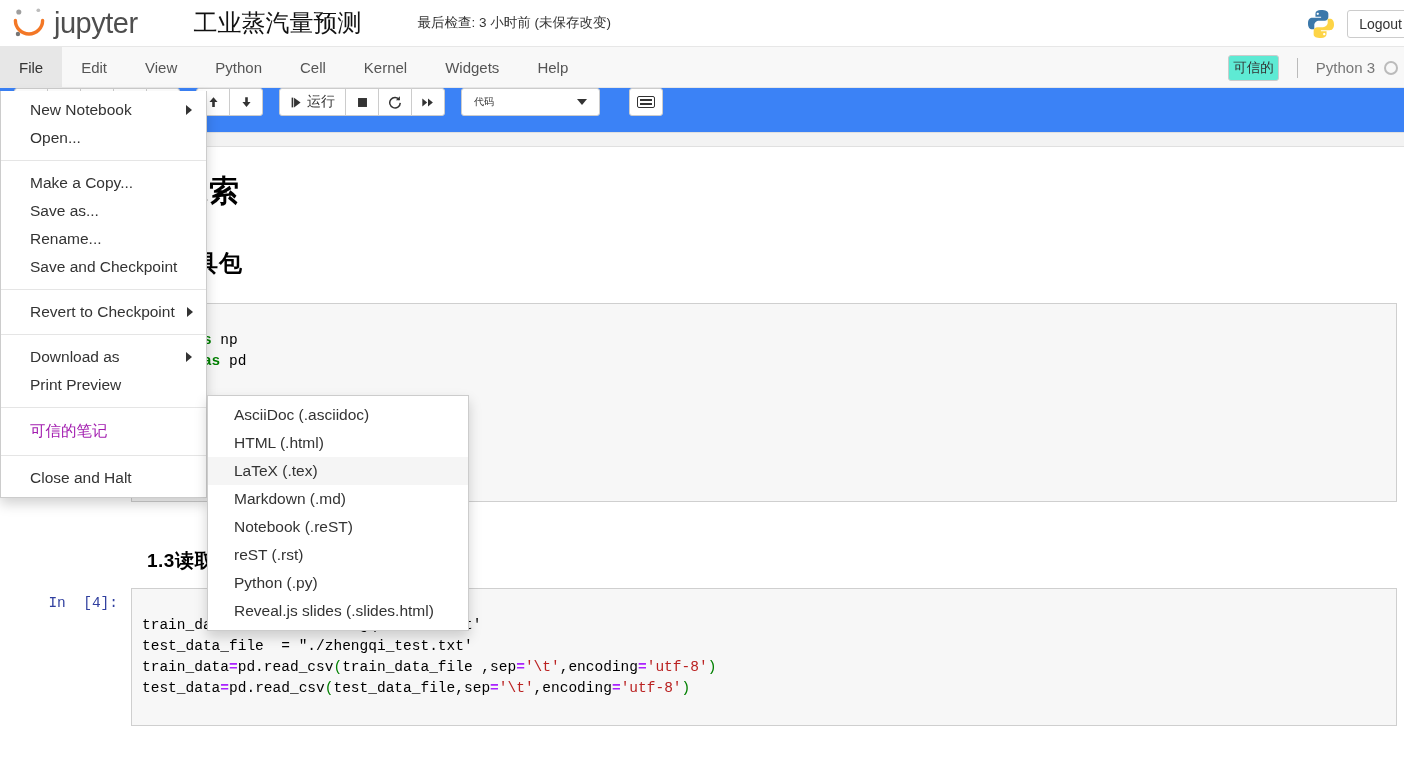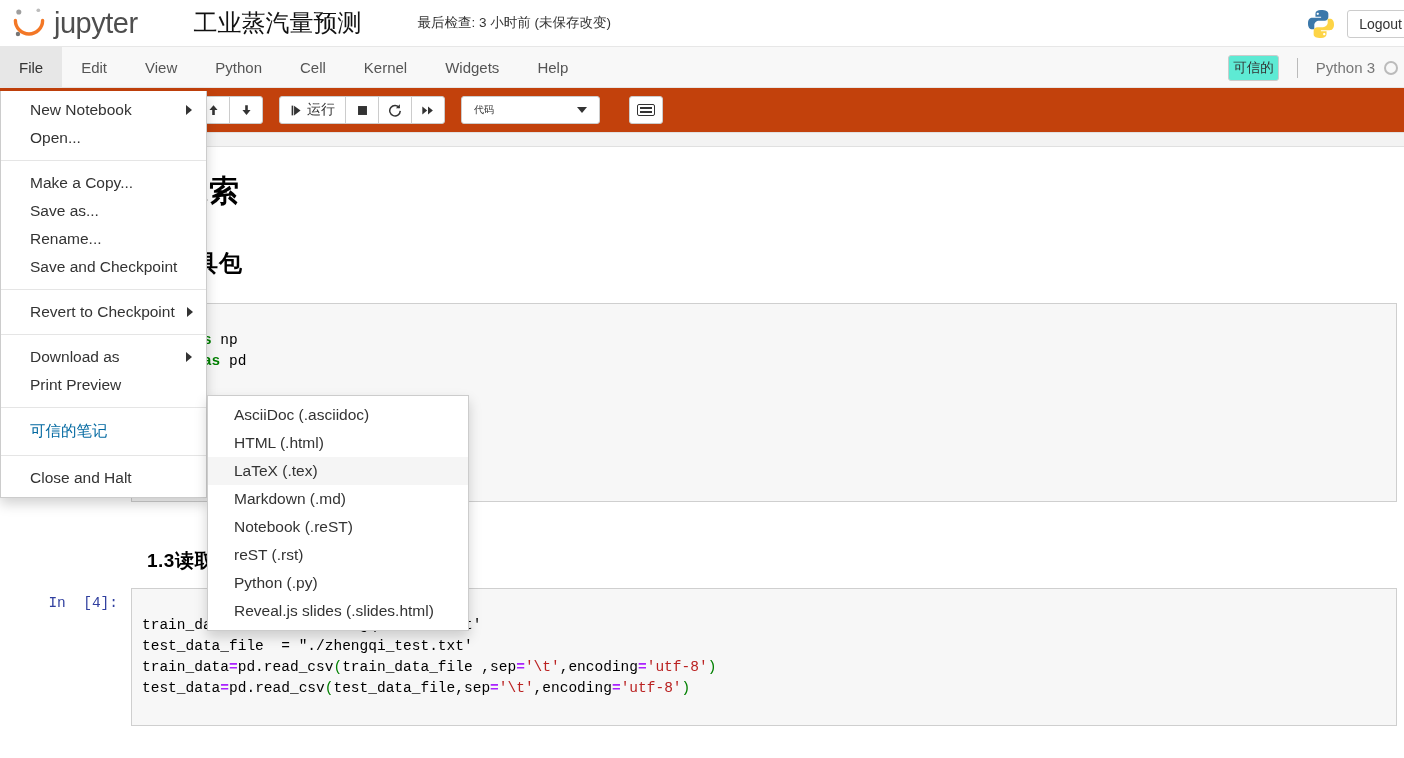--- a/index.html
+++ b/index.html
@@ -79,23 +79,23 @@
   .kernel-name { font-size: 15px; color: #777; }
   .kernel-idle {
     width: 14px; height: 14px; border: 2px solid #bbb;
     border-radius: 50%; margin-left: 9px; margin-right: 6px;
   }
 
   
   .toolbar {
     position: relative;
     height: 45px;
-    background: #c2410c;
+    background: #3b82f6;
     border-bottom: 1px solid #e0e0e0;
-    display: flex; align-items: center;
+    display: flex; 
     padding-left: 14px;
     gap: 0px;
   }
   .tb-group { display: flex; margin-right: 16px; }
   .tb-btn {
     height: 28px; min-width: 34px;
     border: 1px solid #ccc; background: #fff;
     display: flex; align-items: center; justify-content: center;
     font-size: 14px; color: #333; cursor: pointer;
     margin-left: -1px; padding: 0 7px;
@@ -189,21 +189,21 @@
     box-shadow: 0 6px 12px rgba(0,0,0,.175);
     padding: 5px 0 5px 0;
     z-index: 50;
   }
   .dd-item {
     display: flex; align-items: center; justify-content: space-between;
     padding: 5px 14px 5px 29px;
     font-size: 15.5px; color: #333;
     cursor: pointer; white-space: nowrap;
   }
-  .dd-item.disabled { color: #0369a1; cursor: default; }
+  .dd-item.disabled { color: #a21caf; cursor: default; }
   .dd-sep { height: 1px; background: #e5e5e5; margin: 8px 0; }
   .arrow-r {
     width: 0; height: 0;
     border-top: 5px solid transparent; border-bottom: 5px solid transparent;
     border-left: 6px solid #333;
     margin-left: 12px;
   }
 
   
   .submenu {

